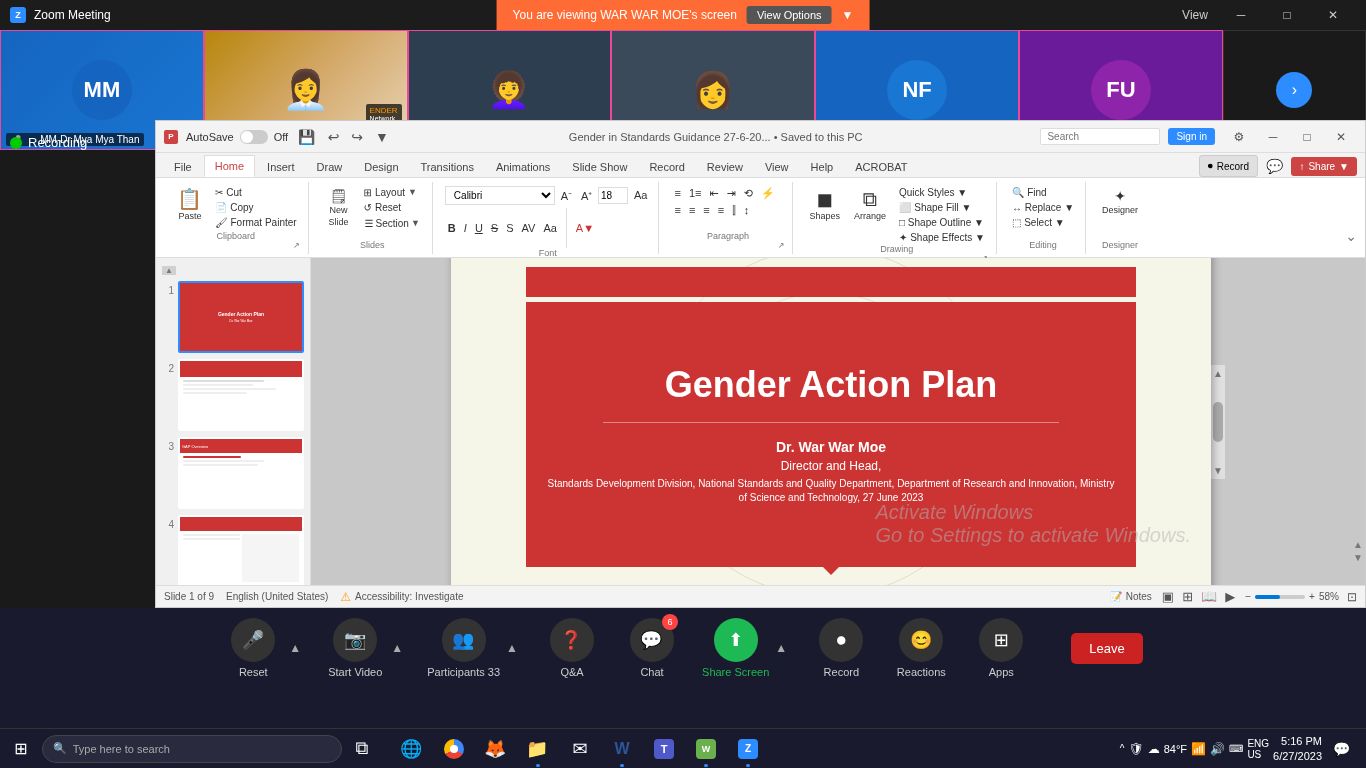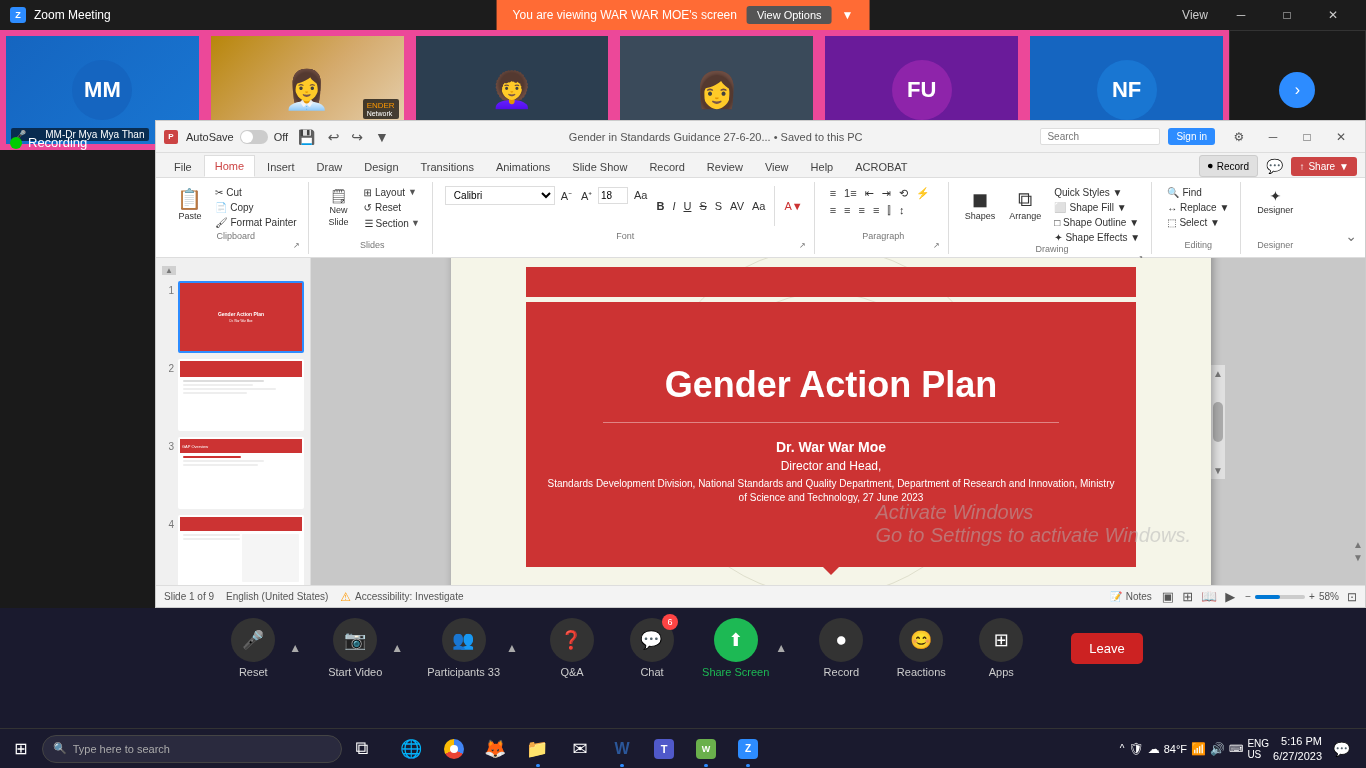--- a/index.html
+++ b/index.html
@@ -46,21 +46,21 @@
 
     
     .participants-bar {
       height: 120px;
       background: #1a1a1a;
       display: flex;
       align-items: stretch;
     }
     .participant-tile {
       flex: 1;
-      border: 6px solid #ec4899;
+      border: 1px solid #ec4899;
       position: relative;
       overflow: hidden;
       display: flex;
       align-items: center;
       justify-content: flex-end;
     }
     .participant-tile .p-name {
       position: absolute;
       bottom: 3px;
       left: 5px;
@@ -820,36 +820,36 @@
     <div class="participant-tile">
       <div style="width:100%;height:100%;background:#3a4a5a;display:flex;align-items:center;justify-content:center;">
         <div style="font-size:35px;">👩</div>
       </div>
       <div class="p-name">
         <span>WAR WAR MOE</span>
       </div>
     </div>
 
     <div class="participant-tile">
+      <div style="width:100%;height:100%;background:#1565c0;display:flex;align-items:center;justify-content:center;">
+        <div class="p-avatar" style="background:#1976d2;">NF</div>
+      </div>
+      <div class="p-name">
+        <span class="p-mic-icon">🎤</span>
+        <span>Nor Faezah Moh...</span>
+      </div>
+    </div>
+
+    <div class="participant-tile">
       <div style="width:100%;height:100%;background:#6a1b9a;display:flex;align-items:center;justify-content:center;">
         <div class="p-avatar" style="background:#8e24aa;">FU</div>
       </div>
       <div class="p-name">
         <span class="p-mic-icon">🎤</span>
         <span>Florence UWAT...</span>
-      </div>
-    </div>
-
-    <div class="participant-tile">
-      <div style="width:100%;height:100%;background:#1565c0;display:flex;align-items:center;justify-content:center;">
-        <div class="p-avatar" style="background:#1976d2;">NF</div>
-      </div>
-      <div class="p-name">
-        <span class="p-mic-icon">🎤</span>
-        <span>Nor Faezah Moh...</span>
       </div>
     </div>
 
     <div class="participant-info-tile">
       <div class="blue-btn-circle">›</div>
     </div>
 
   </div>
 
   <div class="recording-badge">
@@ -952,21 +952,21 @@
             </div>
             <div class="section-btn rb-small-btn">
               <span>☰</span> Section <span class="rb-dropdown">▼</span>
             </div>
           </div>
         </div>
         <span class="rg-label">Slides</span>
       </div>
 
       <div class="ribbon-group" style="min-width:180px;">
-        <div class="rg-content" style="flex-direction:row;gap:3px;">
+        <div class="rg-content" style="flex-direction:column;gap:3px;">
           <div style="display:flex;gap:3px;align-items:center;">
             <select class="font-selector">
               <option>Calibri</option>
             </select>
             <span class="fc-btn">A⁻</span>
             <span class="fc-btn">A⁺</span>
             <input type="text" class="font-size-input" value="18" style="">
             <span class="fc-btn">Aa</span>
           </div>
           <div class="font-controls-row">

